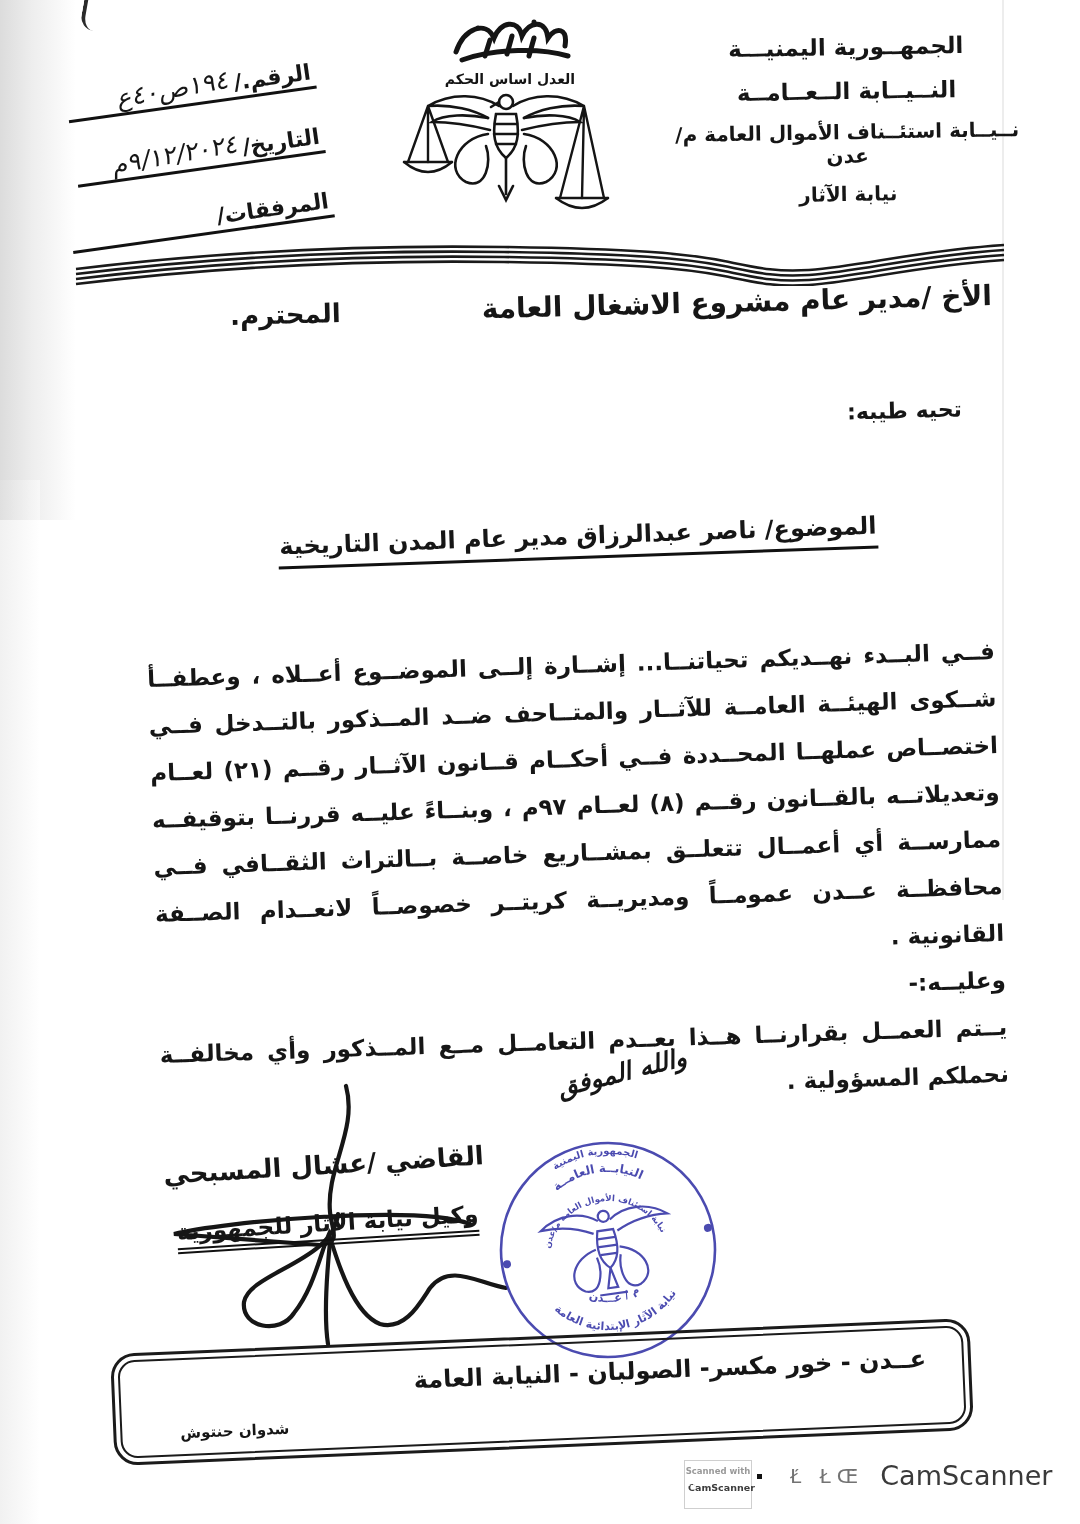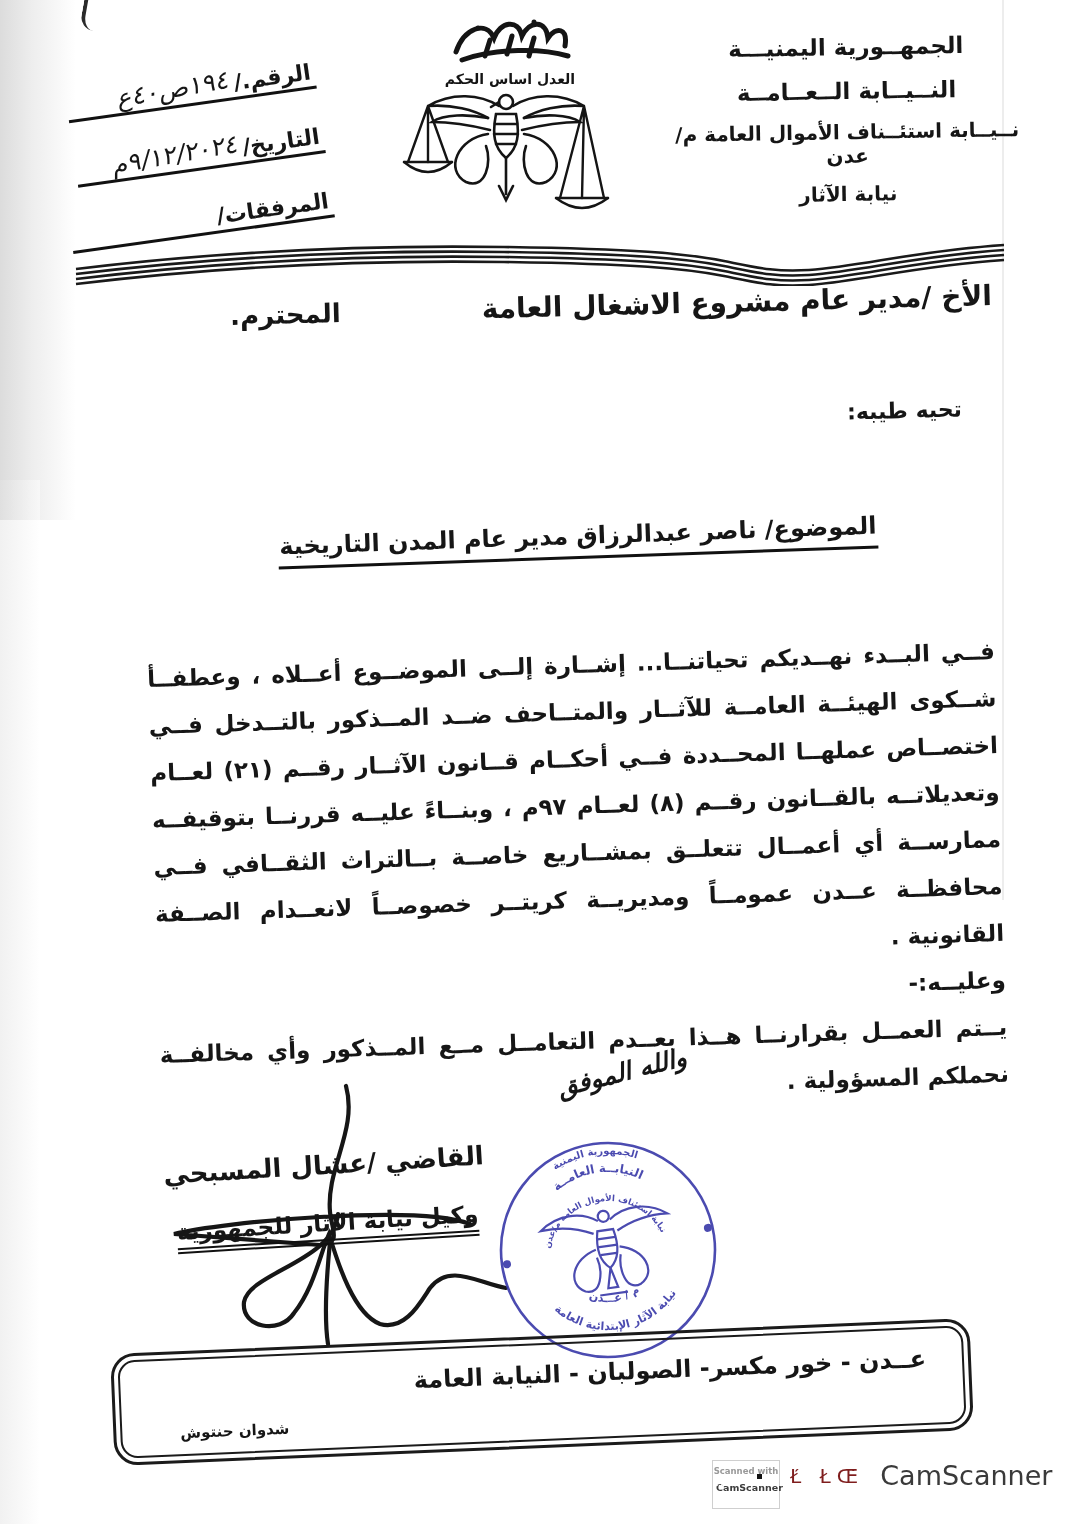--- a/index.html
+++ b/index.html
@@ -60,30 +60,30 @@
 
   .stamp{position:absolute;left:490px;top:1130px;transform:rotate(-8deg);opacity:.92;}
 
   .footer-box{position:absolute;left:112px;top:1336px;width:854px;height:106px;
     border:3px solid #1b1b1b;border-radius:24px;transform:rotate(-2.4deg);}
   .footer-inner{position:absolute;inset:4px;border:2px solid #1b1b1b;border-radius:17px;}
   .footer-address{position:absolute;right:36px;top:16px;direction:rtl;font-weight:bold;font-size:24px;white-space:nowrap;}
   .footer-note{position:absolute;left:58px;bottom:12px;direction:rtl;font-weight:bold;font-size:15px;}
 
   
-  .cam-badge{position:absolute;left:684px;top:1460px;width:66px;height:47px;border:1px solid #cfcfcf;background:#fff;margin-left:28px;}
+  .cam-badge{position:absolute;left:684px;top:1460px;width:66px;height:47px;border:1px solid #cfcfcf;background:#fff;}
   .cam-badge .b1{font-size:8.5px;color:#999;text-align:center;margin-top:5px;font-weight:bold;}
   .cam-badge .brow{display:flex;align-items:center;justify-content:flex-start;gap:3px;margin-top:3px;}
   .cs-logo{width:13px;height:16px;background:#2e2e2e;border-radius:2px;position:relative;}
   .cs-logo span{position:absolute;top:1px;left:0;right:0;text-align:center;color:#fff;font-size:7px;font-weight:bold;}
   .cs-logo i{position:absolute;bottom:0;left:0;right:0;height:4px;background:#19bf9c;border-radius:0 0 2px 2px;}
   .cam-badge .b2{font-size:9.5px;color:#3c3c3c;font-weight:bold;}
   .cam-dot{position:absolute;left:757px;top:1474px;width:5px;height:5px;background:#111;}
   .cam-line{position:absolute;left:790px;top:1460px;display:flex;align-items:center;gap:16px;}
-  .cam-garbled{font-size:20px;color:#7f1d1d;letter-spacing:6px;}
+  .cam-garbled{font-size:20px;color:#737373;letter-spacing:6px;}
   .cam-brand{font-size:27px;color:#3a3a3a;}
 </style>
 </head>
 <body>
 
 <div class="scan">
 
   <div class="edge-left"></div>
   <div class="edge-left2"></div>
   <div class="corner-tick"></div>

